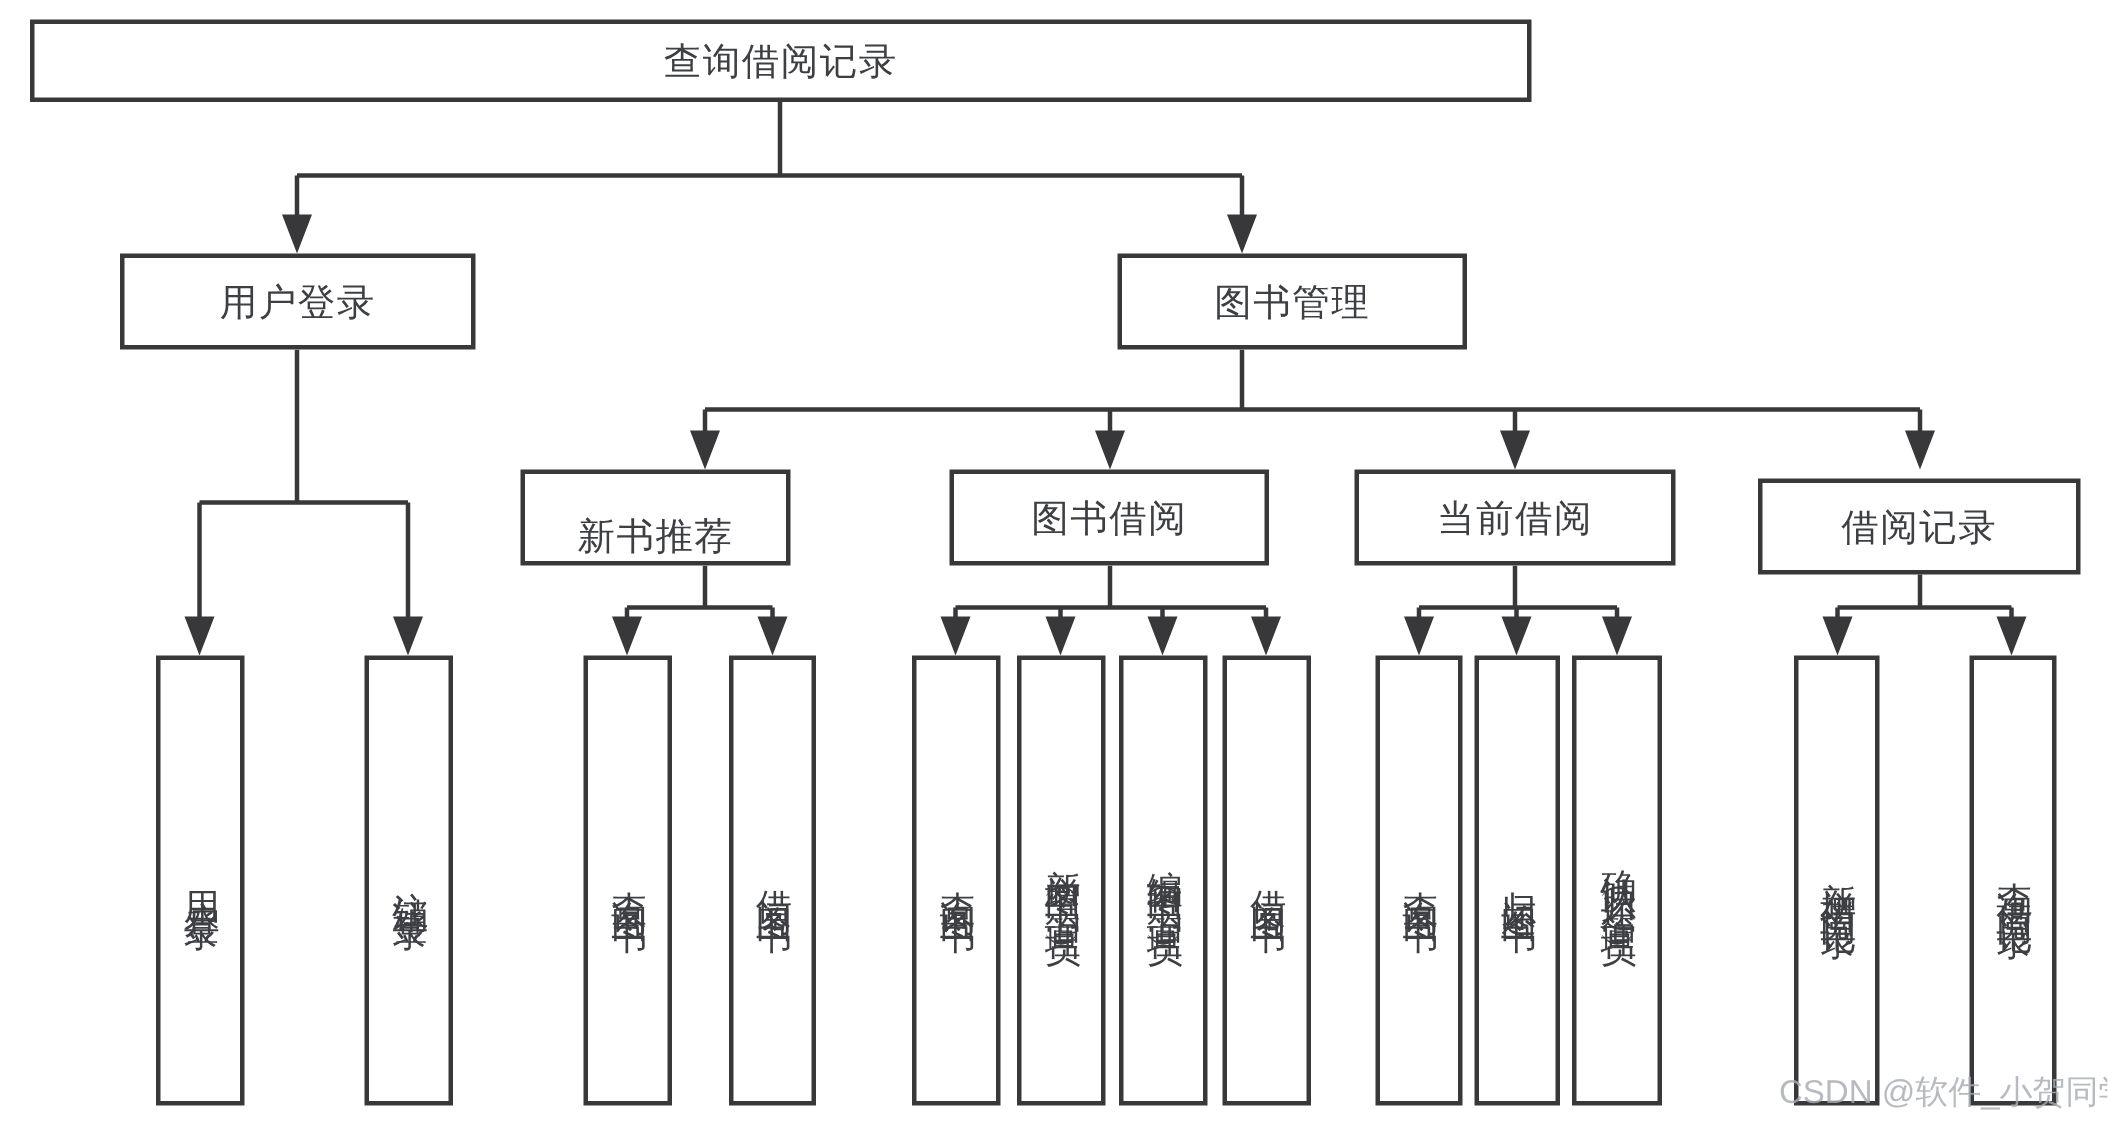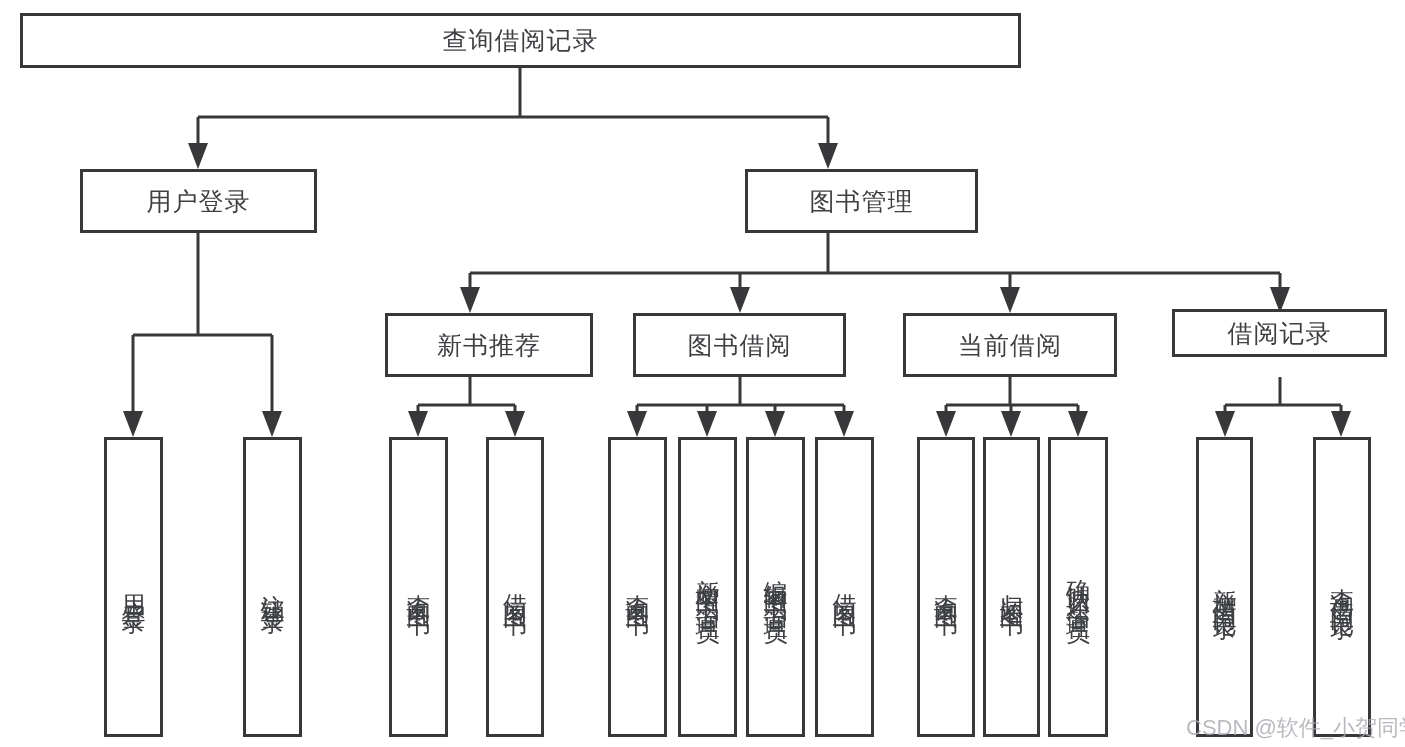--- a/index.html
+++ b/index.html
@@ -94,30 +94,30 @@
     <span>查询借阅记录</span>
   </div>
 
   <div class="hbox" style="left:80px;top:169px;width:237px;height:64px;">
     <span>用户登录</span>
   </div>
   <div class="hbox" style="left:711px;top:169px;width:233px;height:64px;margin-left:34px;">
     <span>图书管理</span>
   </div>
 
-  <div class="hbox" style="left:385px;top:313px;width:208px;height:64px;">
+  <div class="hbox" style="left:347px;top:313px;width:180px;height:64px;align-items:flex-end;">
     <span>新书推荐</span>
   </div>
   <div class="hbox" style="left:903px;top:313px;width:214px;height:64px;">
     <span>当前借阅</span>
   </div>
   <div class="hbox" style="left:633px;top:313px;width:213px;height:64px;">
     <span>图书借阅</span>
   </div>
-  <div class="hbox" style="left:1172px;top:309px;width:215px;height:48px;">
+  <div class="hbox" style="left:1172px;top:319px;width:215px;height:64px;">
     <span>借阅记录</span>
   </div>
 
   <div class="vbox" style="left:104px;width:59px;">
     <span>用户登录</span>
   </div>
   <div class="vbox" style="left:243px;width:59px;">
     <span>注销登录</span>
   </div>
 

